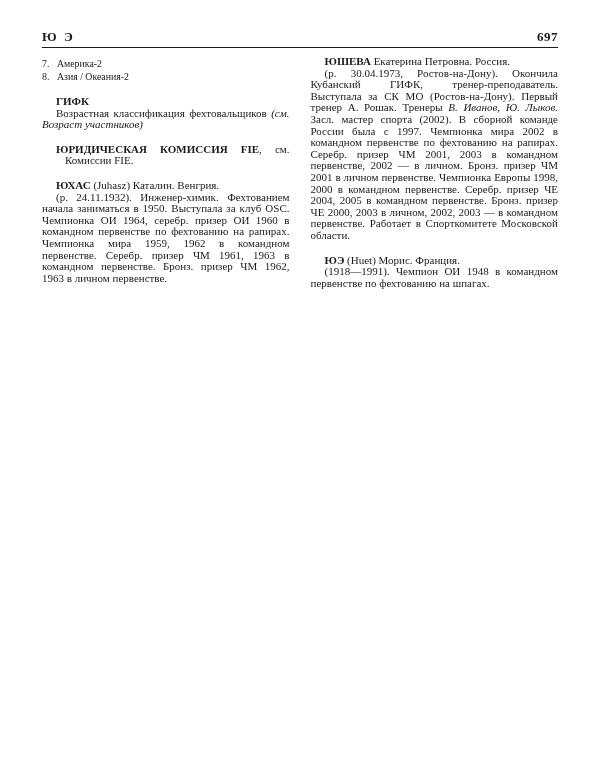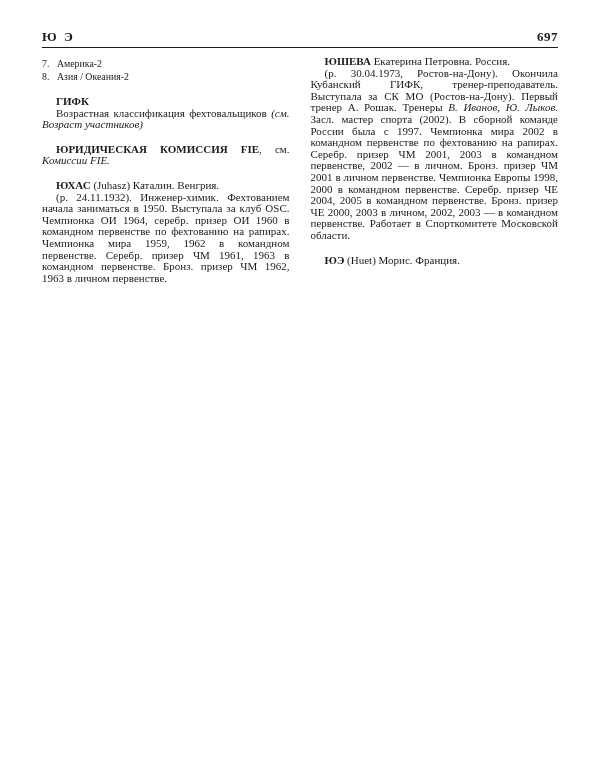--- a/index.html
+++ b/index.html
@@ -99,38 +99,39 @@
           <span class="num">8.</span><span>Азия / Океания-2</span>
         </li>
       </ol>
 
       <div class="entry">
         <p><span style="font-weight: bold;">ГИФК</span></p>
         <p><span>Возрастная классификация фехтовальщиков </span><span style="font-style: italic;">(см. Возраст участников)</span></p>
       </div>
 
       <div class="entry">
-        <p><span style="font-weight: bold; margin-top: 40px;">ЮРИДИЧЕСКАЯ КОМИССИЯ FIE</span><span>, см. </span><span style="font-style: italic;">Комиссии FIE.</span></p>
+        <p><span style="font-weight: bold; margin-top: 40px;">ЮРИДИЧЕСКАЯ КОМИССИЯ FIE</span><span>, см. </span><span style=" margin-left: 23px;">Комиссии FIE.</span></p>
       </div>
 
       <div class="entry">
         <p><span style="font-weight: bold; margin-top: 32px;">ЮХАС</span><span> (Juhasz) Каталин. Венгрия.</span></p>
         <p><span>(р. 24.11.1932). Инженер-химик. Фехтованием начала заниматься в 1950. Выступала за клуб OSC. Чемпионка ОИ 1964, серебр. призер ОИ 1960 в командном первенстве по фехтованию на рапирах. Чемпионка мира 1959, 1962 в командном первенстве. Серебр. призер ЧМ 1961, 1963 в командном первенстве. Бронз. призер ЧМ 1962, 1963 в личном первенстве.</span></p>
       </div>
 
     </div>
 
     <div class="col right">
 
       <div class="entry first">
         <p><span style="font-weight: bold;">ЮШЕВА</span><span> Екатерина Петровна. Россия.</span></p>
         <p><span>(р. 30.04.1973, Ростов-на-Дону). Окончила Кубанский ГИФК, тренер-преподаватель. Выступала за СК МО (Ростов-на-Дону). Первый тренер А. Рошак. Тренеры </span><span style="font-style: italic;">В. Иванов, Ю. Лыков.</span><span> Засл. мастер спорта (2002). В сборной команде России была с 1997. Чемпионка мира 2002 в командном первенстве по фехтованию на рапирах. Серебр. призер ЧМ 2001, 2003 в командном первенстве, 2002 — в личном. Бронз. призер ЧМ 2001 в личном первенстве. Чемпионка Европы 1998, 2000 в командном первенстве. Серебр. призер ЧЕ 2004, 2005 в командном первенстве. Бронз. призер ЧЕ 2000, 2003 в личном, 2002, 2003 — в командном первенстве. Работает в Спорткомитете Московской области.</span></p>
       </div>
 
       <div class="entry">
         <p><span style="font-weight: bold;">ЮЭ</span><span> (Huet) Морис. Франция.</span></p>
+        <p><span>(1918—1991). Чемпион ОИ 1948 в командном первенстве по фехтованию на шпагах.</span></p>
       </div>
 
     </div>
 
   </div>
 
 </div>
 
 </body></html>

